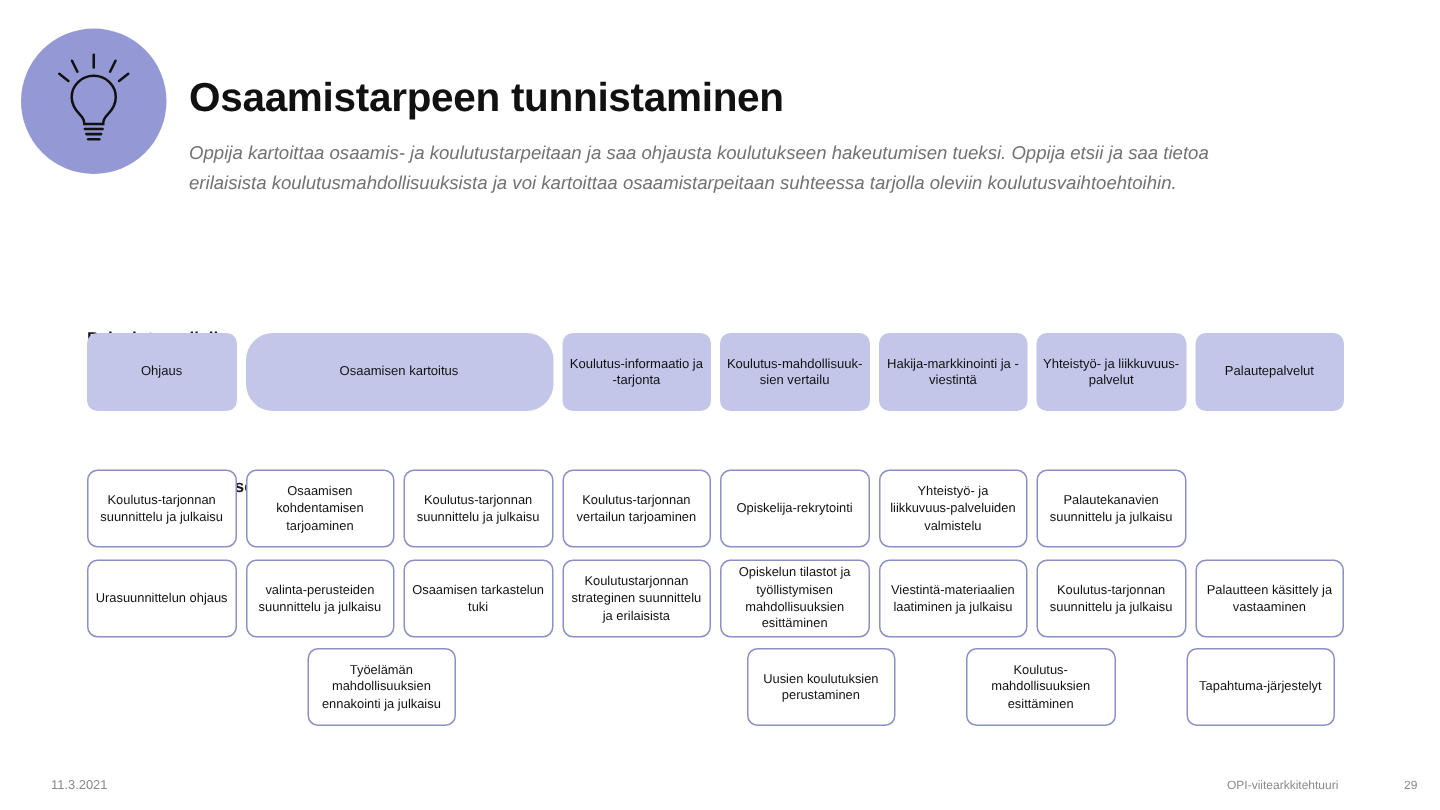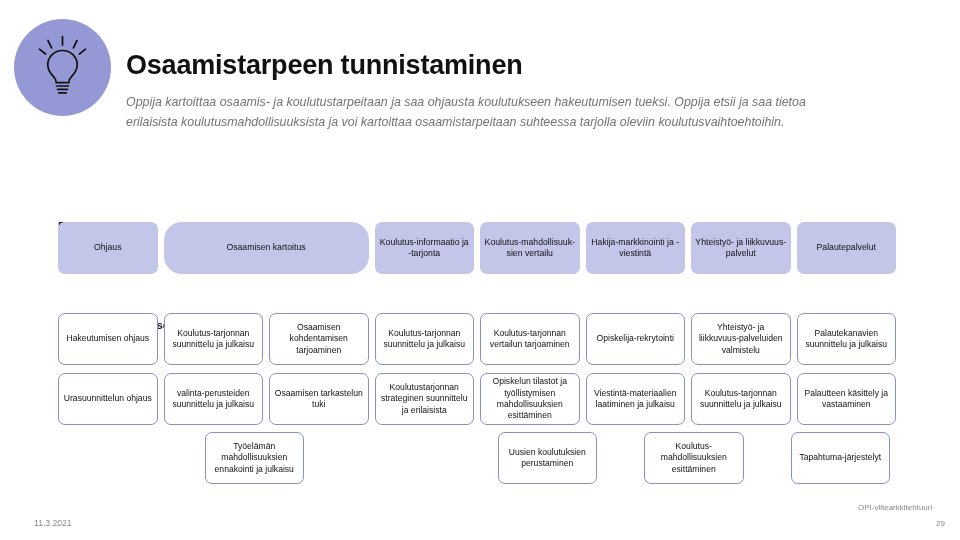--- a/index.html
+++ b/index.html
@@ -122,24 +122,23 @@
   .footer-date {
     position: absolute;
     left: 34px;
     top: 518px;
     font-size: 8.6px;
     color: #8a8a8a;
   }
   .footer-ref {
     position: absolute;
     left: 818px;
-    top: 503px;
+    top: 519px;
     font-size: 8px;
     color: #8a8a8a;
-    margin-left: 40px;
   }
   .footer-page {
     position: absolute;
     left: 936px;
     top: 519px;
     font-size: 8px;
     color: #8a8a8a;
   }
 </style>
 </head>
@@ -172,21 +171,20 @@
   <div class="cell service">Koulutus-informaatio ja -tarjonta</div>
   <div class="cell service">Koulutus-mahdollisuuk-sien vertailu</div>
   <div class="cell service">Hakija-markkinointi ja -viestintä</div>
   <div class="cell service">Yhteistyö- ja liikkuvuus-palvelut</div>
   <div class="cell service">Palautepalvelut</div>
 </div>
 
 <div class="section-heading" id="heading-prosessit">Korkeakoulun prosessit</div>
 
 <div class="grid-row" id="row-proc-1">
-  <div class="cell process">Hakeutumisen ohjaus</div>
   <div class="cell process">Koulutus-tarjonnan suunnittelu ja julkaisu</div>
   <div class="cell process">Osaamisen kohdentamisen tarjoaminen</div>
   <div class="cell process">Koulutus-tarjonnan suunnittelu ja julkaisu</div>
   <div class="cell process">Koulutus-tarjonnan vertailun tarjoaminen</div>
   <div class="cell process">Opiskelija-rekrytointi</div>
   <div class="cell process">Yhteistyö- ja liikkuvuus-palveluiden valmistelu</div>
   <div class="cell process">Palautekanavien suunnittelu ja julkaisu</div>
 </div>
 
 <div class="grid-row" id="row-proc-2">

